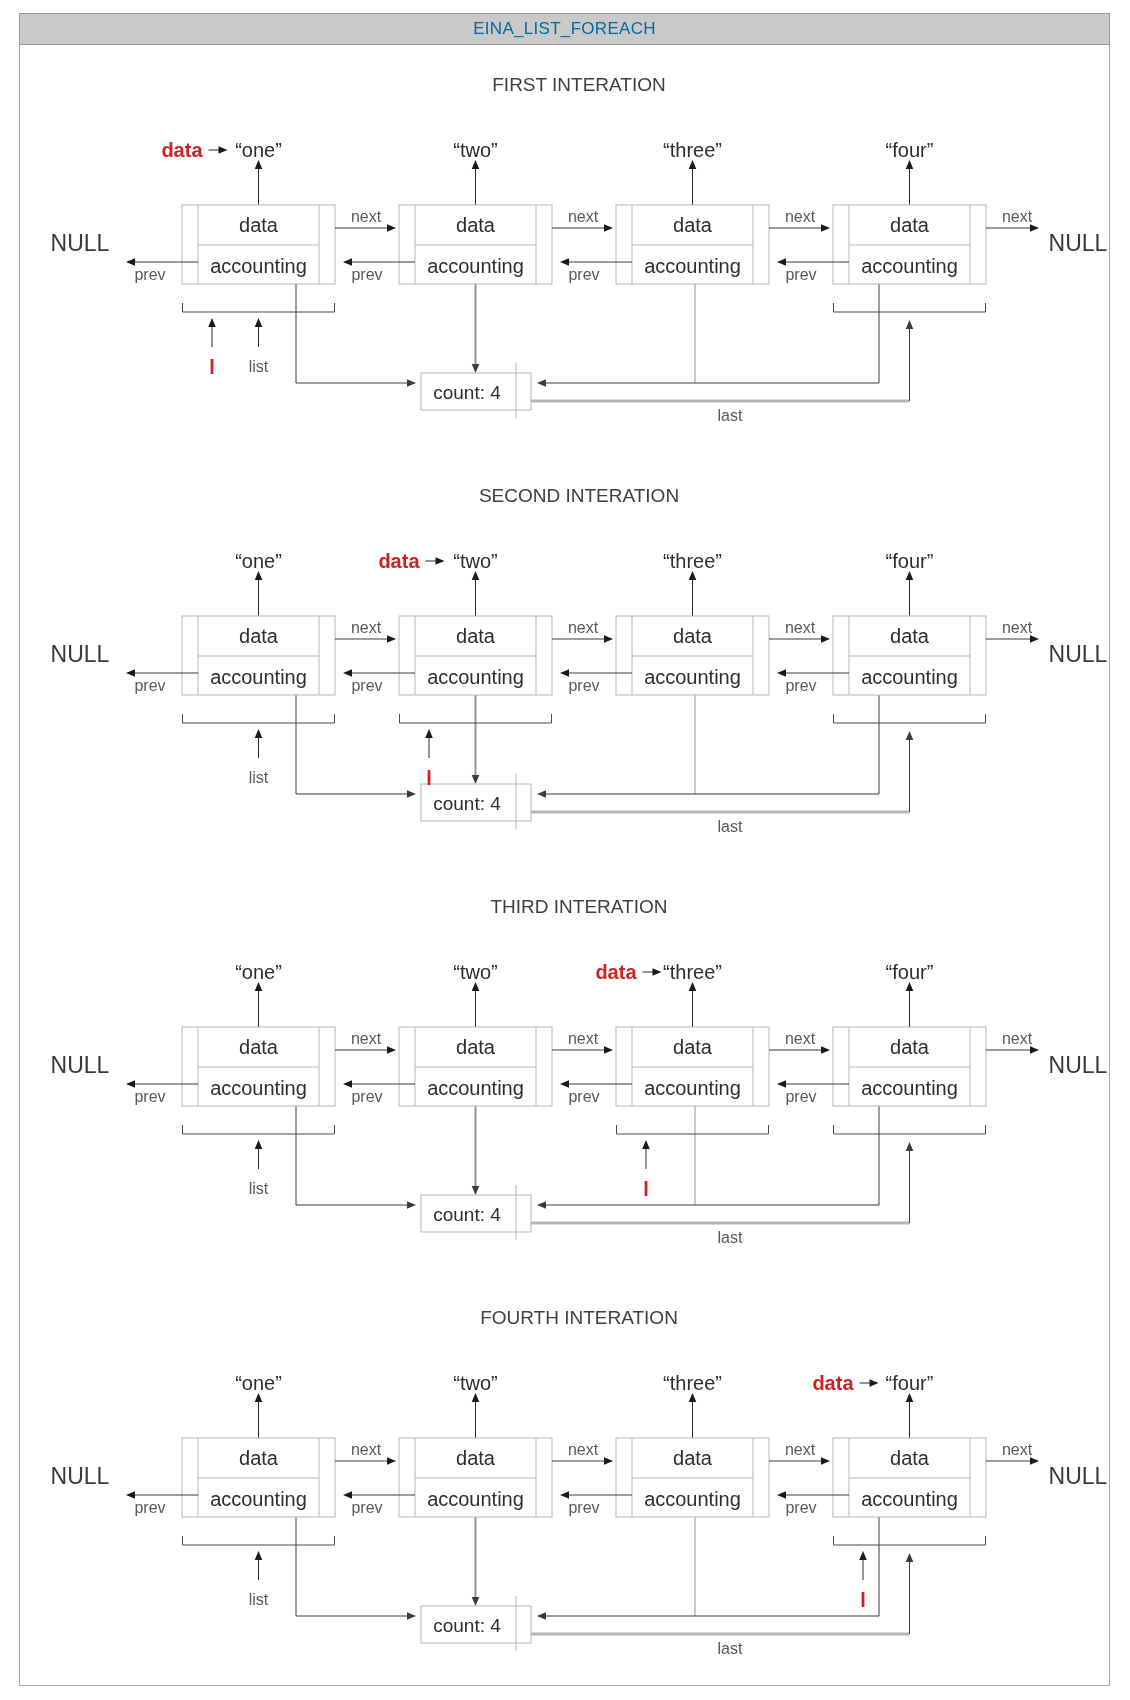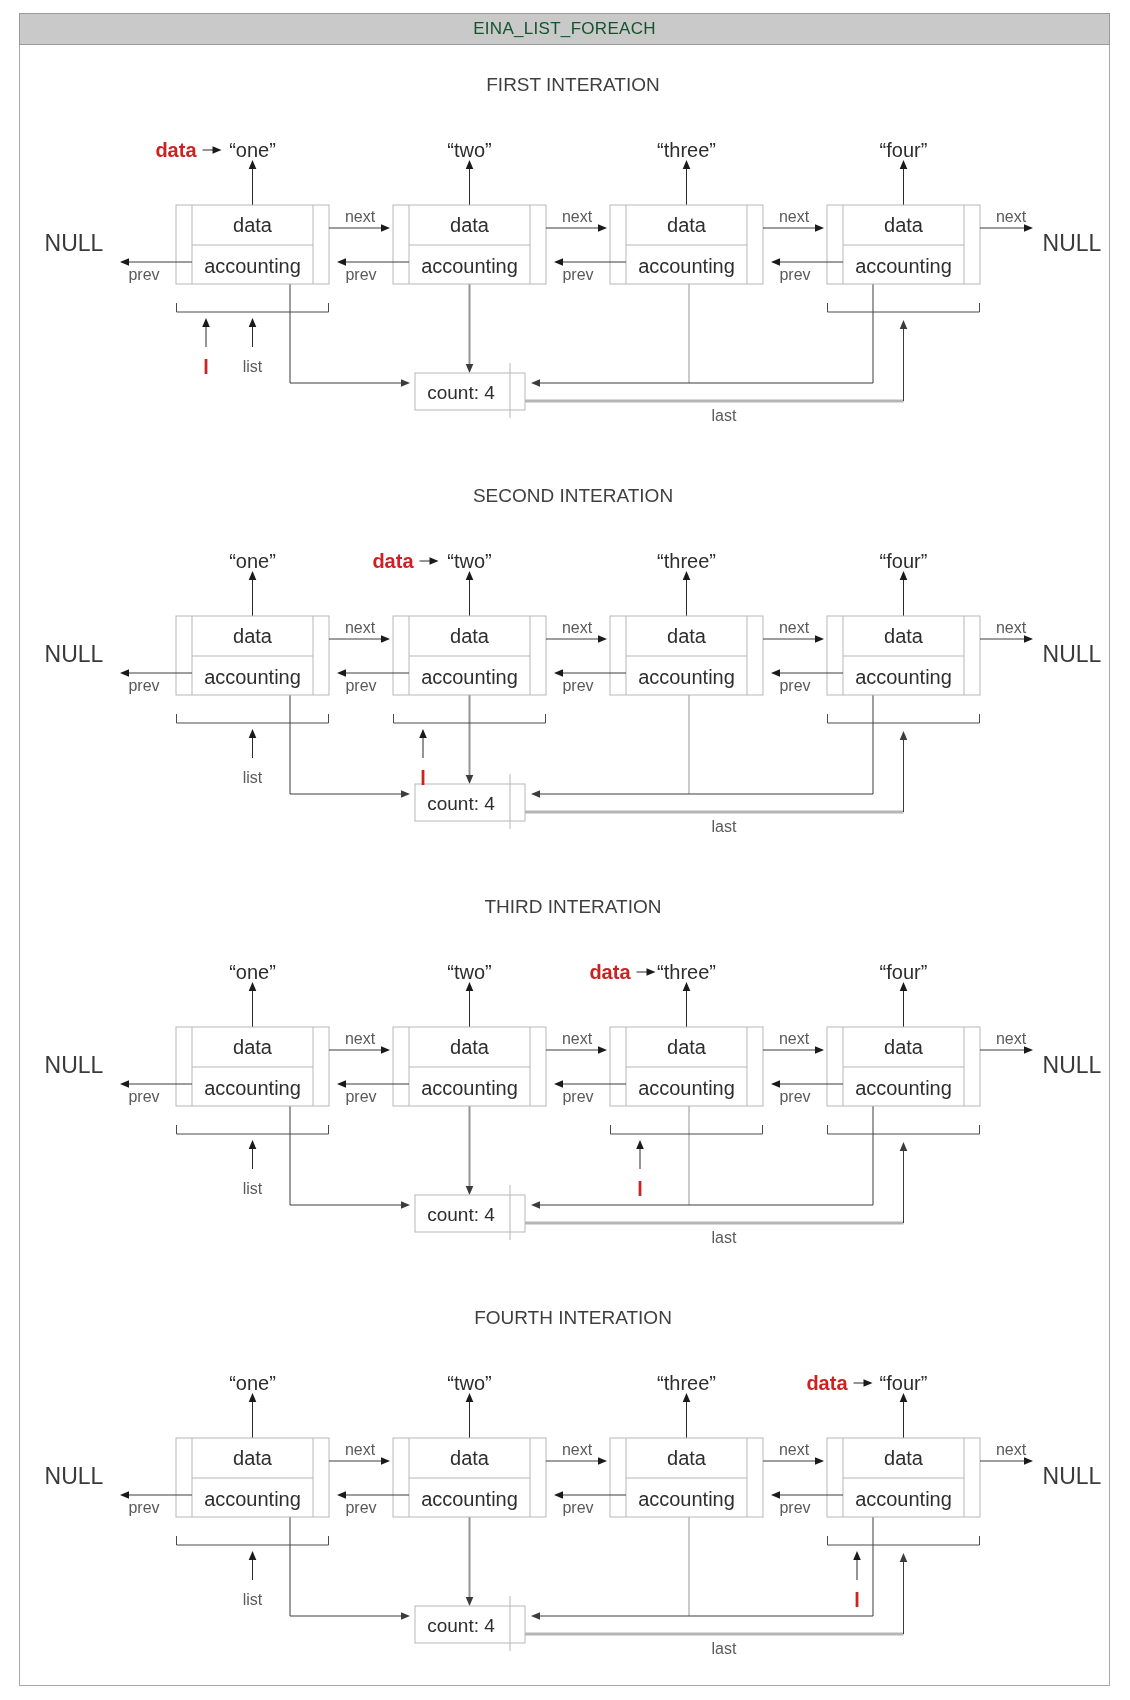--- a/index.html
+++ b/index.html
@@ -1,20 +1,20 @@
 <!DOCTYPE html>
 <html><head>
 <meta charset="utf-8">
 <style>
   html,body{margin:0;padding:0;background:#ffffff;}
   body{width:1130px;height:1700px;position:relative;font-family:"Liberation Sans",sans-serif;overflow:hidden;}
   .frame{position:absolute;left:19px;top:13px;width:1091px;height:1673px;border:1px solid #a9a9a9;background:#ffffff;box-sizing:border-box;}
   .header-bar{position:absolute;left:19px;top:13px;width:1091px;height:32px;background:#c9c9c9;border:1px solid #9a9a9a;box-sizing:border-box;display:flex;align-items:center;justify-content:center;}
-  .header-bar span{font-size:17px;color:#14532d;letter-spacing:0.3px;}
-  .iter-block{position:absolute;left:8px;width:966px;height:380px;}
+  .header-bar span{font-size:17px;color:#0369a1;letter-spacing:0.3px;}
+  .iter-block{position:absolute;left:14px;width:966px;height:380px;}
   .iter-block svg{position:absolute;left:0;top:0;}
   svg text{font-family:"Liberation Sans",sans-serif;}
 </style>
 </head>
 <body>
 
 <div class="frame" style="border-color: rgb(169, 169, 169);"></div>
 <div class="header-bar" style="background: rgb(201, 201, 201);">
   <span>EINA_LIST_FOREACH</span>
 </div>

